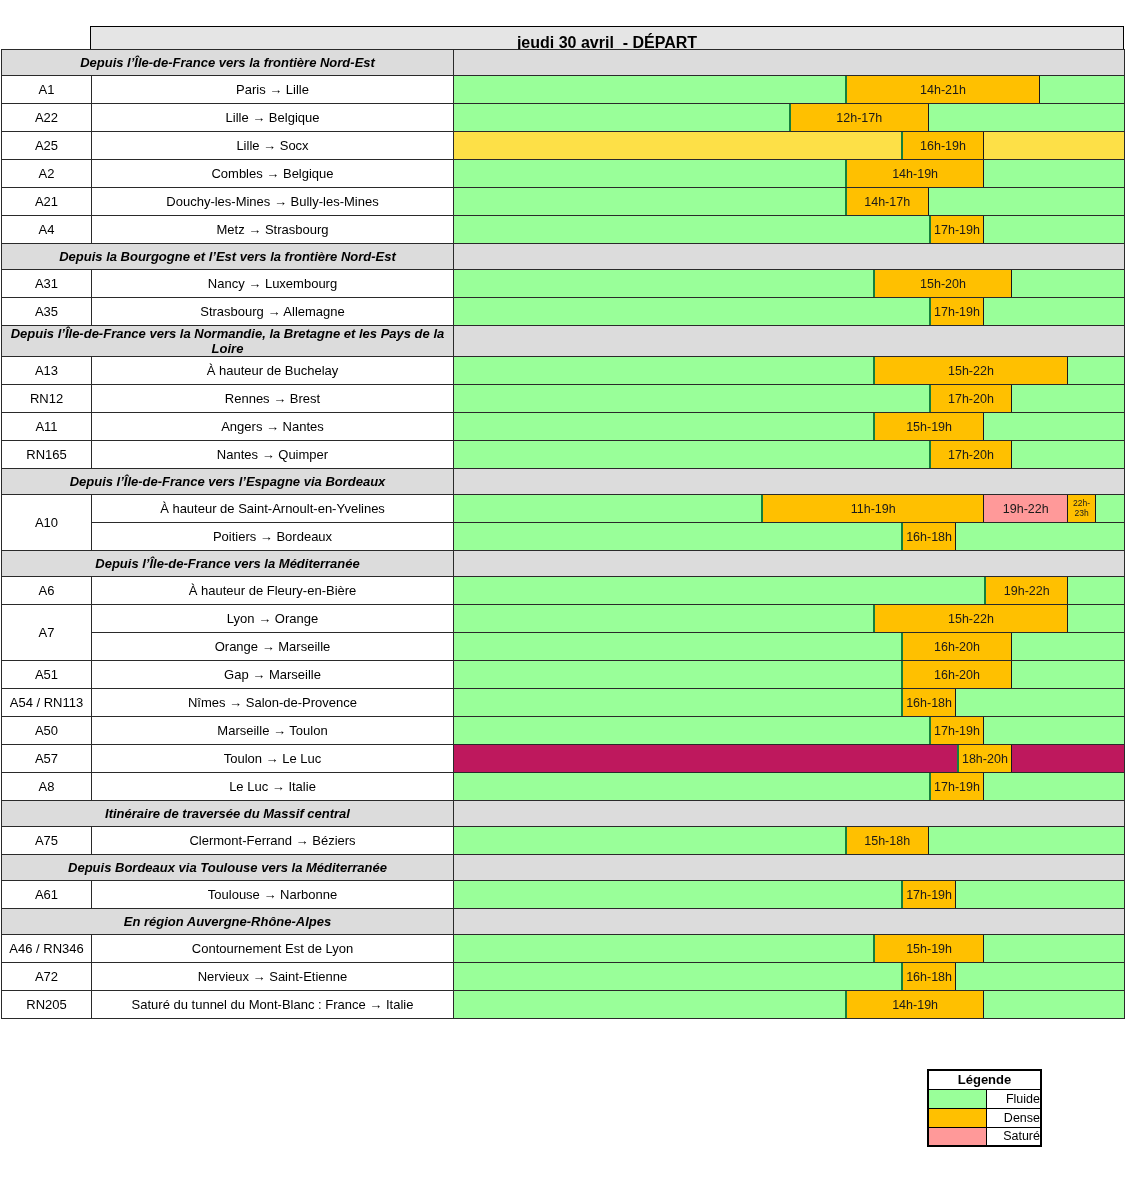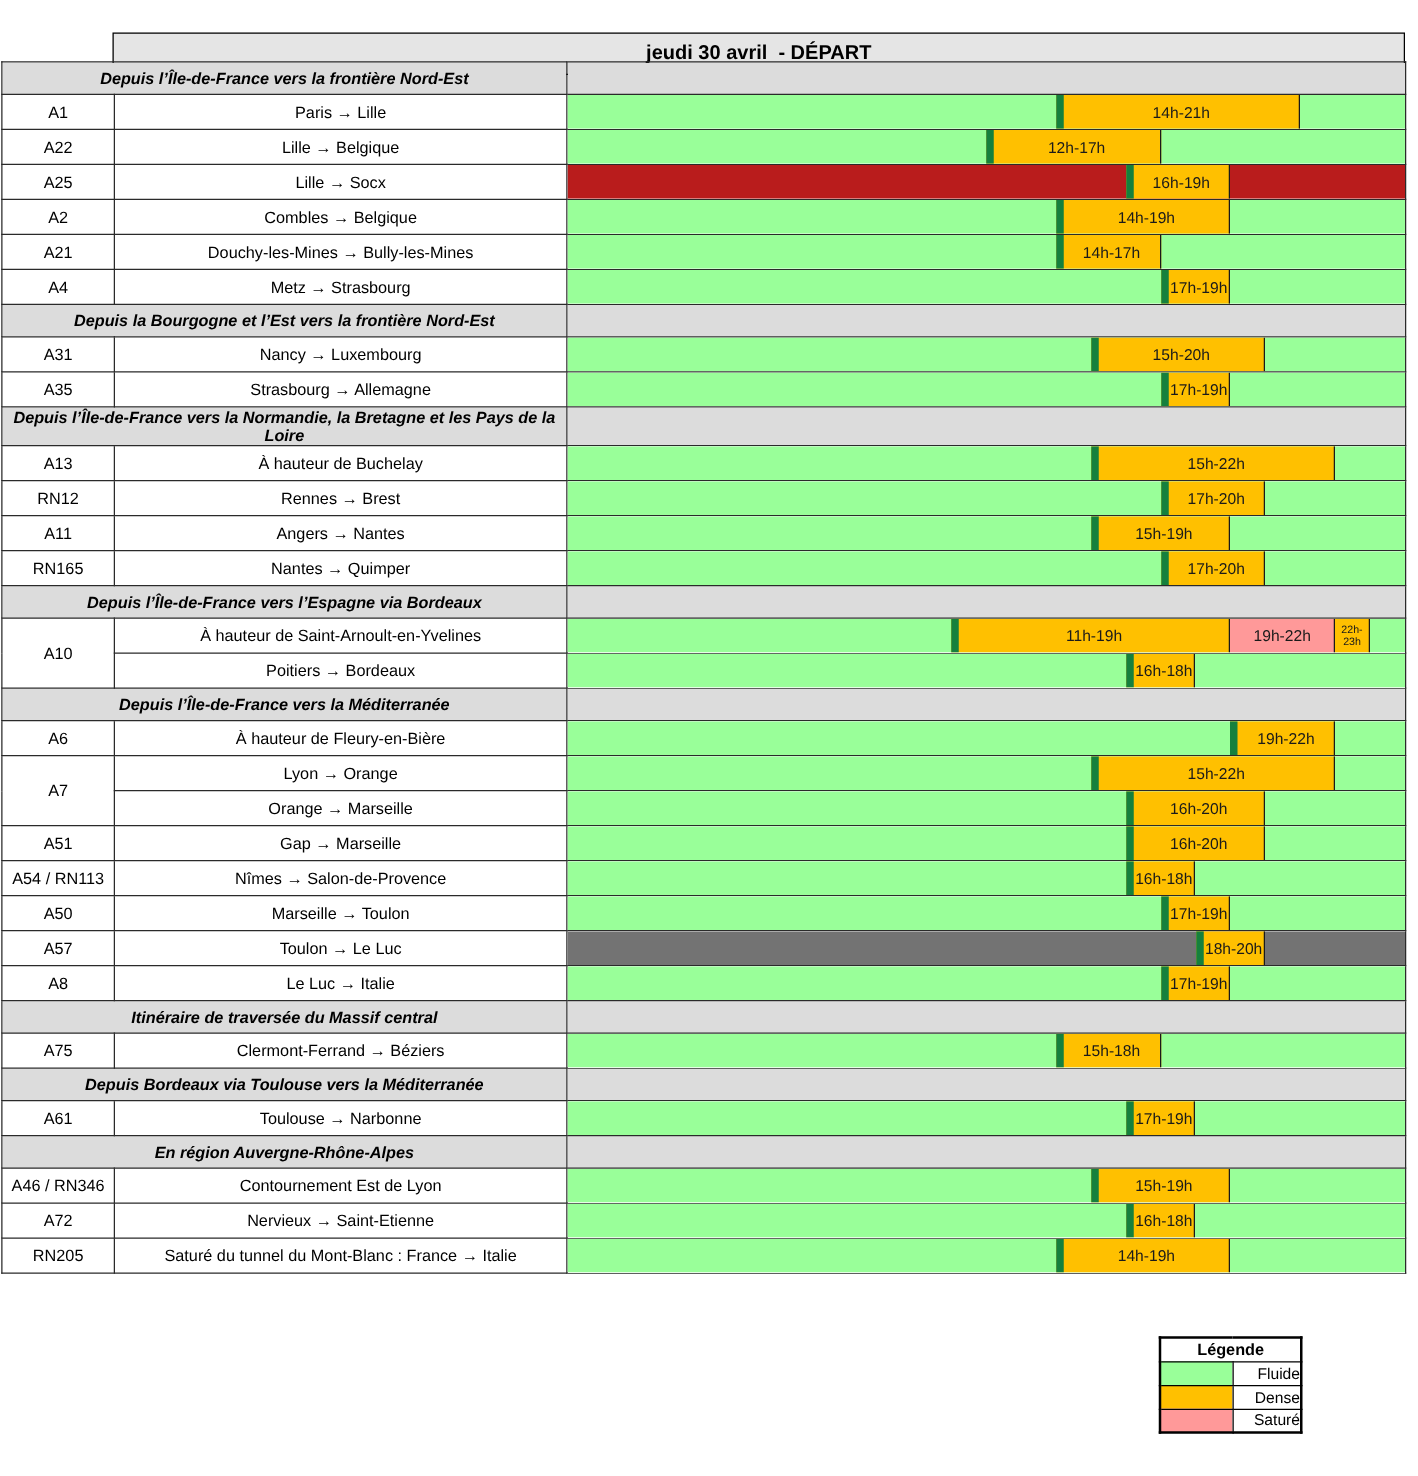--- a/index.html
+++ b/index.html
@@ -34,21 +34,21 @@
     text-align:center; vertical-align:middle; font-size:13px; background:#fff;
   }
   td.route {
     text-align:center; vertical-align:middle; font-size:13px; background:#fff;
     white-space:nowrap;
   }
   td.timeline { position:relative; background:#fff; }
   .track { position:absolute; inset:0; }
   .seg {
     position:absolute; top:0; bottom:0; box-sizing:border-box;
-    border-left:6px solid #15803d; border-right:1px solid #1a1a1a;
+    border-left:2px solid #15803d; border-right:1px solid #1a1a1a;
     display:flex; align-items:center; justify-content:center;
     font-size:12.5px; color:#1a1a1a; white-space:nowrap;
   }
   .seg.small {
     font-size:8.5px; line-height:1.15; white-space:normal;
     text-align:center; word-break:break-word;
   }
 
   
   #legend {
@@ -104,21 +104,21 @@
               <div class="seg" style="left: 50%; width: 20.8333%; background: rgb(255, 192, 0);">
                 <span class="seg-label">12h-17h</span>
               </div>
             </div>
           </td>
         </tr>
         <tr class="data-row">
           <td class="code">A25</td>
           <td class="route">Lille → Socx</td>
           <td class="timeline">
-            <div class="track" style="background: #b91c1c; text-align: center;">
+            <div class="track" style="background: #fde047; text-align: center;">
               <div class="seg" style="left: 66.6667%; width: 12.5%; background: rgb(255, 192, 0);">
                 <span class="seg-label">16h-19h</span>
               </div>
             </div>
           </td>
         </tr>
         <tr class="data-row">
           <td class="code">A2</td>
           <td class="route">Combles → Belgique</td>
           <td class="timeline">
@@ -322,21 +322,21 @@
               <div class="seg" style="left: 70.8333%; width: 8.33333%; background: rgb(255, 192, 0);">
                 <span class="seg-label">17h-19h</span>
               </div>
             </div>
           </td>
         </tr>
         <tr class="data-row">
           <td class="code">A57</td>
           <td class="route">Toulon → Le Luc</td>
           <td class="timeline">
-            <div class="track" style="background: #737373;">
+            <div class="track" style="background: #be185d;">
               <div class="seg" style="left: 75%; width: 8.33333%; background: rgb(255, 192, 0);">
                 <span class="seg-label">18h-20h</span>
               </div>
             </div>
           </td>
         </tr>
         <tr class="data-row">
           <td class="code">A8</td>
           <td class="route">Le Luc → Italie</td>
           <td class="timeline">

